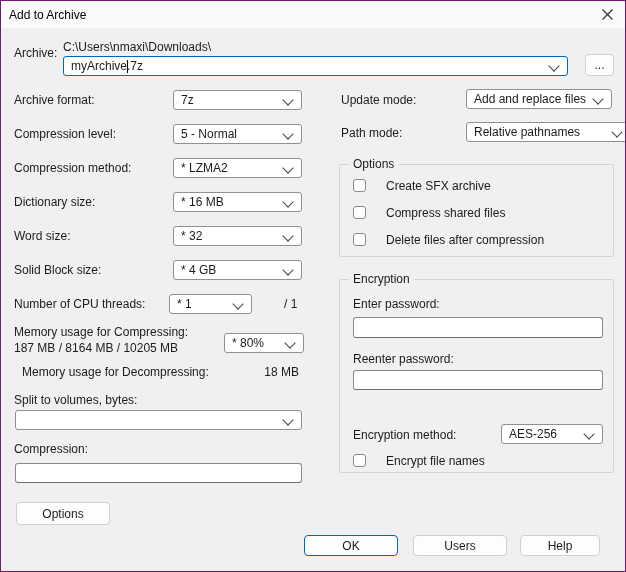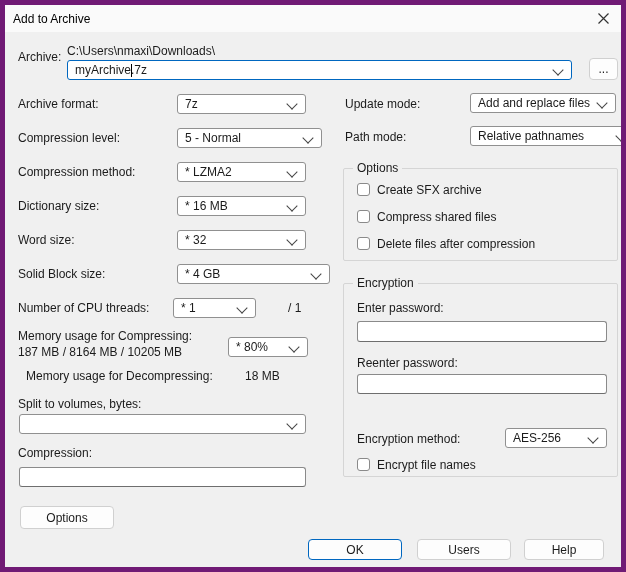--- a/index.html
+++ b/index.html
@@ -1,18 +1,18 @@
 <!DOCTYPE html>
 <html><head>
 <meta charset="utf-8">
 <style>
   html,body{margin:0;padding:0;background:#d8d8d8;}
   #dialog{
     position:relative;width:626px;height:572px;
-    background:#f0f0f0;border:5px solid #701a75;box-sizing:border-box;
+    background:#f0f0f0;border:1px solid #701a75;box-sizing:border-box;
     font-family:"Liberation Sans",sans-serif;font-size:12px;color:#1b1b1b;
     overflow:hidden;
   }
   .titlebar{position:absolute;left:0;top:0;width:100%;height:27px;background:#fafafa;}
   .title{position:absolute;left:8px;top:7px;font-size:12px;color:#000;}
   .closebtn{position:absolute;right:2px;top:0;width:32px;height:26px;display:flex;align-items:center;justify-content:center;}
   .lbl{position:absolute;white-space:nowrap;line-height:14px;}
   .combo{
     position:absolute;height:20px;background:#fff;border:1px solid #909090;border-radius:3px;
     box-sizing:border-box;display:flex;align-items:center;padding:0 22px 0 7px;
@@ -30,24 +30,24 @@
     padding:0 6px;outline:none;
   }
   .btn{
     position:absolute;background:#fdfdfd;border:1px solid #d0d0d0;border-radius:4px;
     box-sizing:border-box;display:flex;align-items:center;justify-content:center;
     font-size:12px;color:#1b1b1b;
   }
   .btn.default{border:1.5px solid #0067c0;}
   .group{position:absolute;border:1px solid #d5d5d5;border-radius:2px;box-sizing:border-box;}
   .legend{position:absolute;top:-8px;left:9px;background:#f0f0f0;padding:0 4px;line-height:14px;}
-  .cbrow{position:absolute;display:flex;align-items:center;gap:7px;height:15px;}
+  .cbrow{position:absolute;display:flex;align-items:center;gap:20px;height:15px;}
   .cbox{width:13px;height:13px;background:#fff;border:1px solid #8a8a8a;border-radius:3px;box-sizing:border-box;flex:0 0 auto;}
   .caret{position:absolute;left:63px;top:3px;width:1px;height:13px;background:#000;}
-  .rt{text-align:left;}
+  .rt{text-align:right;}
 </style>
 </head>
 <body>
 
 <div id="dialog">
 
   <div class="titlebar">
     <span class="title">Add to Archive</span>
     <div class="closebtn">
       <svg width="13" height="13" viewBox="0 0 13 13">
@@ -67,21 +67,21 @@
     <span>...</span>
   </div>
 
   <span class="lbl" style="left:13px;top:92px">Archive format:</span>
   <div class="combo" style="left:172px;top:89px;width:129px">
     <span class="val">7z</span>
     <span class="chev"></span>
   </div>
 
   <span class="lbl" style="left:13px;top:126px">Compression level:</span>
-  <div class="combo" style="left:172px;top:123px;width:145px">
+  <div class="combo" style="left:172px;top:123px;width:129px">
     <span class="val">5 - Normal</span>
     <span class="chev"></span>
   </div>
 
   <span class="lbl" style="left:13px;top:160px">Compression method:</span>
   <div class="combo" style="left:172px;top:157px;width:129px">
     <span class="val">* LZMA2</span>
     <span class="chev"></span>
   </div>
 
@@ -91,21 +91,21 @@
     <span class="chev"></span>
   </div>
 
   <span class="lbl" style="left:13px;top:228px">Word size:</span>
   <div class="combo" style="left:172px;top:225px;width:129px">
     <span class="val">* 32</span>
     <span class="chev"></span>
   </div>
 
   <span class="lbl" style="left:13px;top:262px">Solid Block size:</span>
-  <div class="combo" style="left:172px;top:259px;width:153px">
+  <div class="combo" style="left:172px;top:259px;width:129px">
     <span class="val">* 4 GB</span>
     <span class="chev"></span>
   </div>
 
   <span class="lbl" style="left:13px;top:296px">Number of CPU threads:</span>
   <div class="combo" style="left:168px;top:293px;width:83px">
     <span class="val">* 1</span>
     <span class="chev"></span>
   </div>
   <span class="lbl" style="left:283px;top:296px">/ 1</span>

